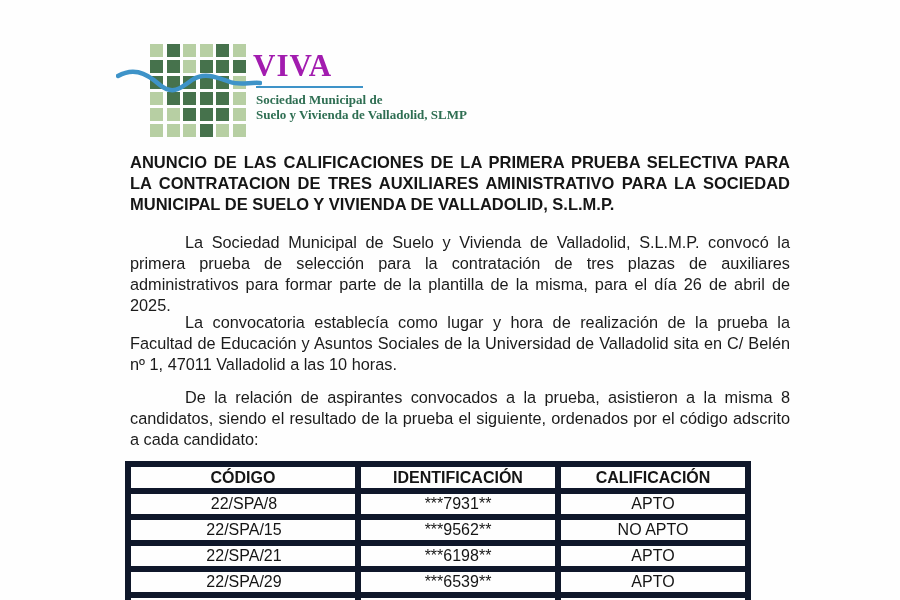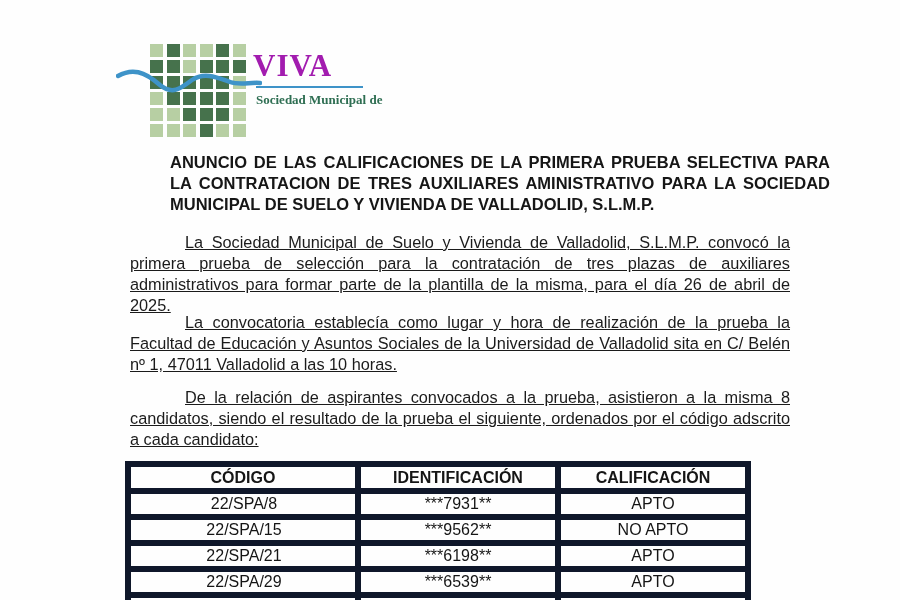--- a/index.html
+++ b/index.html
@@ -56,32 +56,30 @@
   
   .doc-title {
     position: absolute;
     left: 130px; top: 152px;
     width: 660px;
     font-weight: bold;
     font-size: 16.5px;
     line-height: 21px;
     text-align: justify;
     color: #161616;
-    margin-left: 40px;
   }
   .para {
     position: absolute;
     left: 130px;
     width: 660px;
     font-size: 16.3px;
     line-height: 21px;
     text-align: justify;
     text-indent: 55px;
     color: #1b1b1b;
-    text-decoration: underline;
   }
   .para-1 { top: 232px; }
   .para-2 { top: 312px; }
   .para-3 { top: 387px; }
 
   
   .results-table {
     position: absolute;
     left: 125px; top: 461px;
     width: 620px;
@@ -148,20 +146,21 @@
       <div class="sq" style="background: rgb(183, 207, 163);"></div>
       <div class="sq" style="background: rgb(183, 207, 163);"></div>
     </div>
   <svg class="wave-svg" viewBox="0 0 146 44">
     <path d="M2,18 C16,10 28,13 44,27 C56,37 64,31 76,22 C88,14 100,19 114,24 C124,27.5 134,24 144,25" fill="none" stroke="#3e93c8" stroke-width="4.5" stroke-linecap="round"></path>
   </svg>
   <div class="brand-name" style="color: #a21caf;">VIVA</div>
   <div class="brand-rule" style="background: rgb(62, 147, 200);"></div>
   <div class="brand-sub" style="color: rgb(46, 110, 82);">
     <div>Sociedad Municipal de</div>
+    <div>Suelo y Vivienda de Valladolid, SLMP</div>
   </div>
 
   <div class="doc-title">ANUNCIO DE LAS CALIFICACIONES DE LA PRIMERA PRUEBA SELECTIVA PARA LA CONTRATACION DE TRES AUXILIARES AMINISTRATIVO PARA LA SOCIEDAD MUNICIPAL DE SUELO Y VIVIENDA DE VALLADOLID, S.L.M.P.</div>
   <div class="para para-1">La Sociedad Municipal de Suelo y Vivienda de Valladolid, S.L.M.P. convocó la primera prueba de selección para la contratación de tres plazas de auxiliares administrativos para formar parte de la plantilla de la misma, para el día 26 de abril de 2025.</div>
   <div class="para para-2">La convocatoria establecía como lugar y hora de realización de la prueba la Facultad de Educación y Asuntos Sociales de la Universidad de Valladolid sita en C/ Belén nº 1, 47011 Valladolid a las 10 horas.</div>
   <div class="para para-3">De la relación de aspirantes convocados a la prueba, asistieron a la misma 8 candidatos, siendo el resultado de la prueba el siguiente, ordenados por el código adscrito a cada candidato:</div>
 
   <table class="results-table">
     <colgroup>
         <col class="c1">

